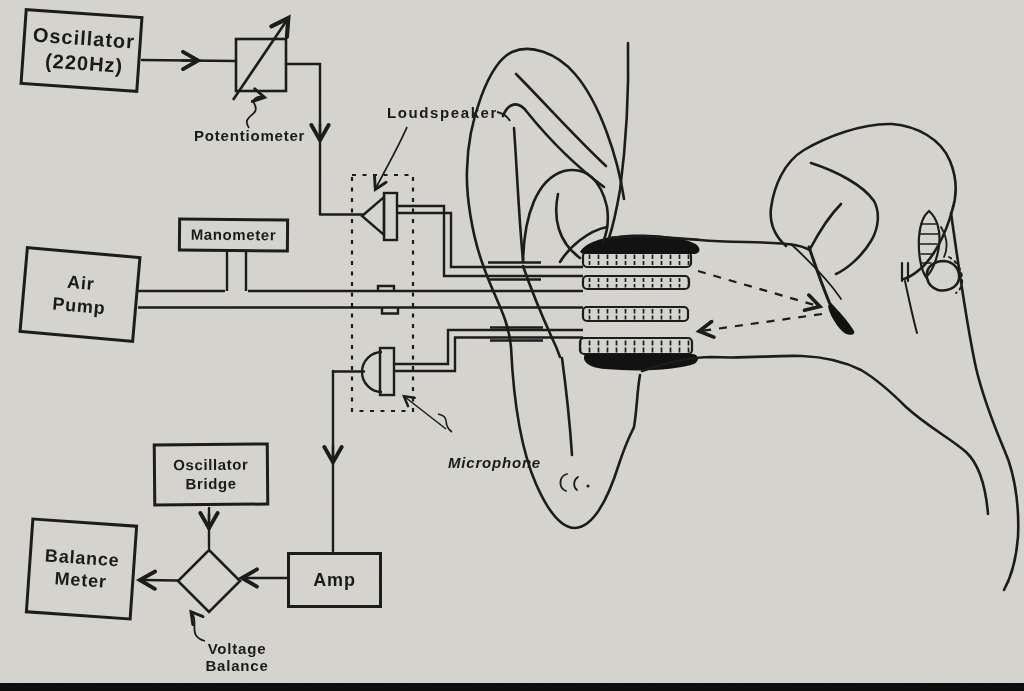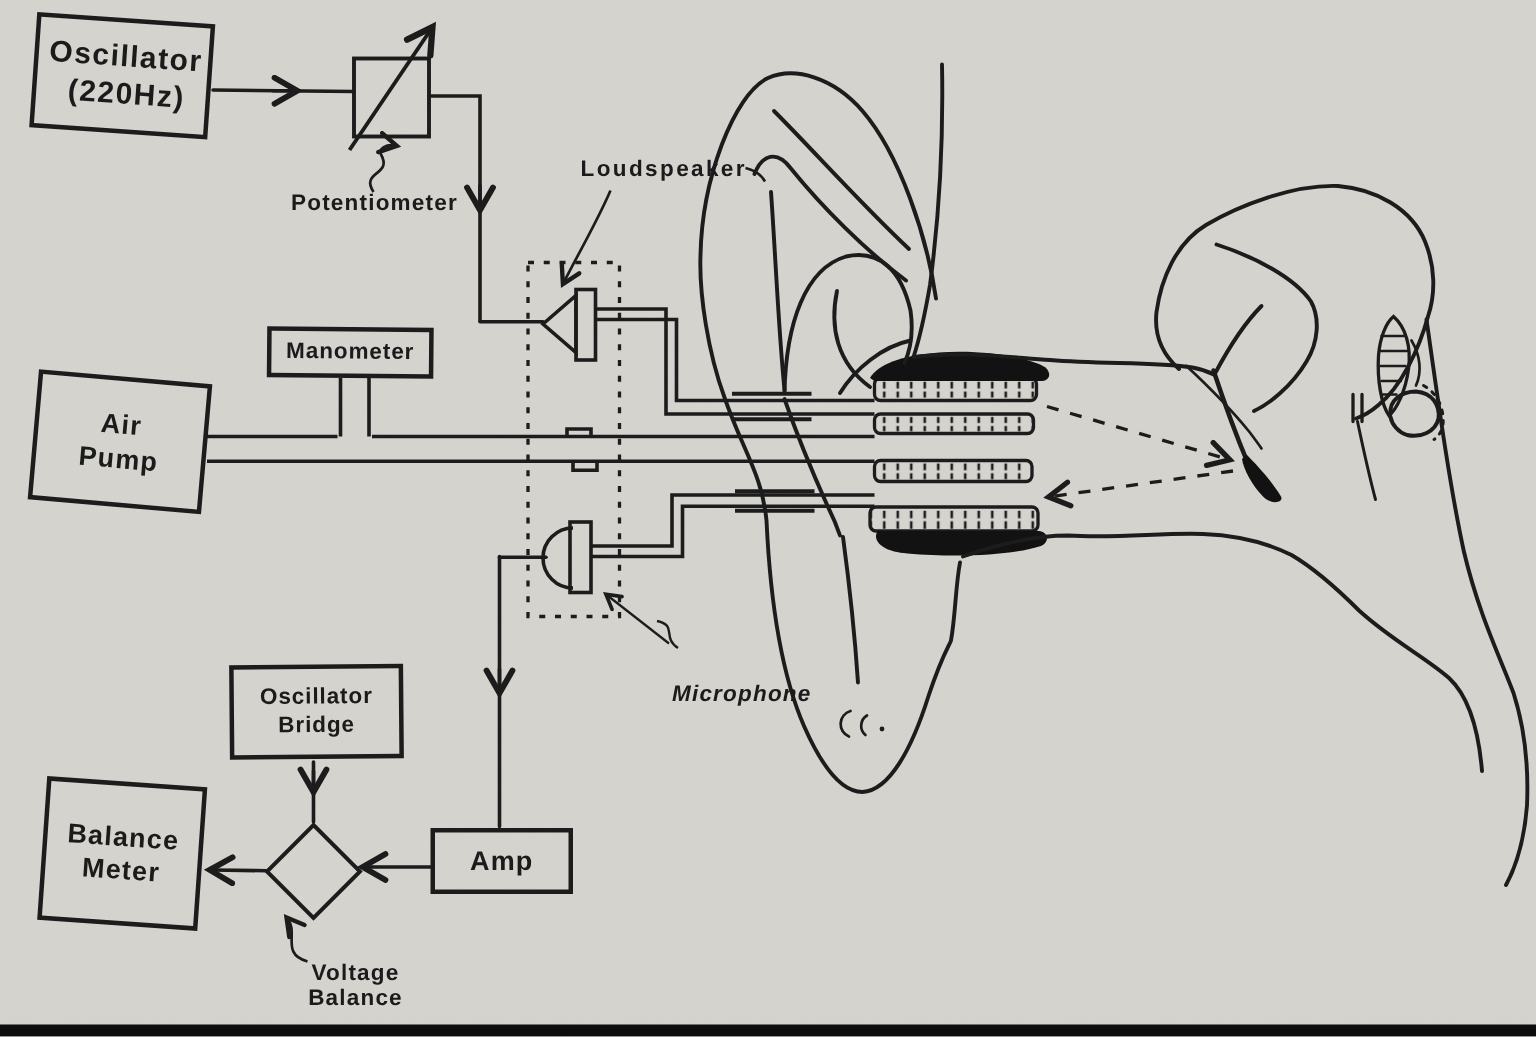--- a/index.html
+++ b/index.html
@@ -186,21 +186,21 @@
   <div class="box center" style="left:153px;top:443px;width:116px;height:63px;transform:rotate(-0.5deg);">
     <div class="ln t15">Oscillator</div>
     <div class="ln t15">Bridge</div>
   </div>
 
   <div class="box center" style="left:28px;top:521px;width:107px;height:96px;transform:rotate(4deg);">
     <div class="ln t18">Balance</div>
     <div class="ln t18">Meter</div>
   </div>
 
-  <div class="box center" style="left:287px;top:552px;width:95px;height:44px;">
+  <div class="box center" style="left:287px;top:552px;width:95px;height:56px;">
     <div class="ln t18">Amp</div>
   </div>
 
   <div class="lbl" style="left:194px;top:127px;">Potentiometer</div>
 
   <div class="lbl" style="left:387px;top:104px;letter-spacing:1.6px;">Loudspeaker</div>
 
   <div class="lbl" style="left:448px;top:454px;font-style:italic;">Microphone</div>
 
   <div class="lbl center" style="left:197px;top:640px;width:80px;">

